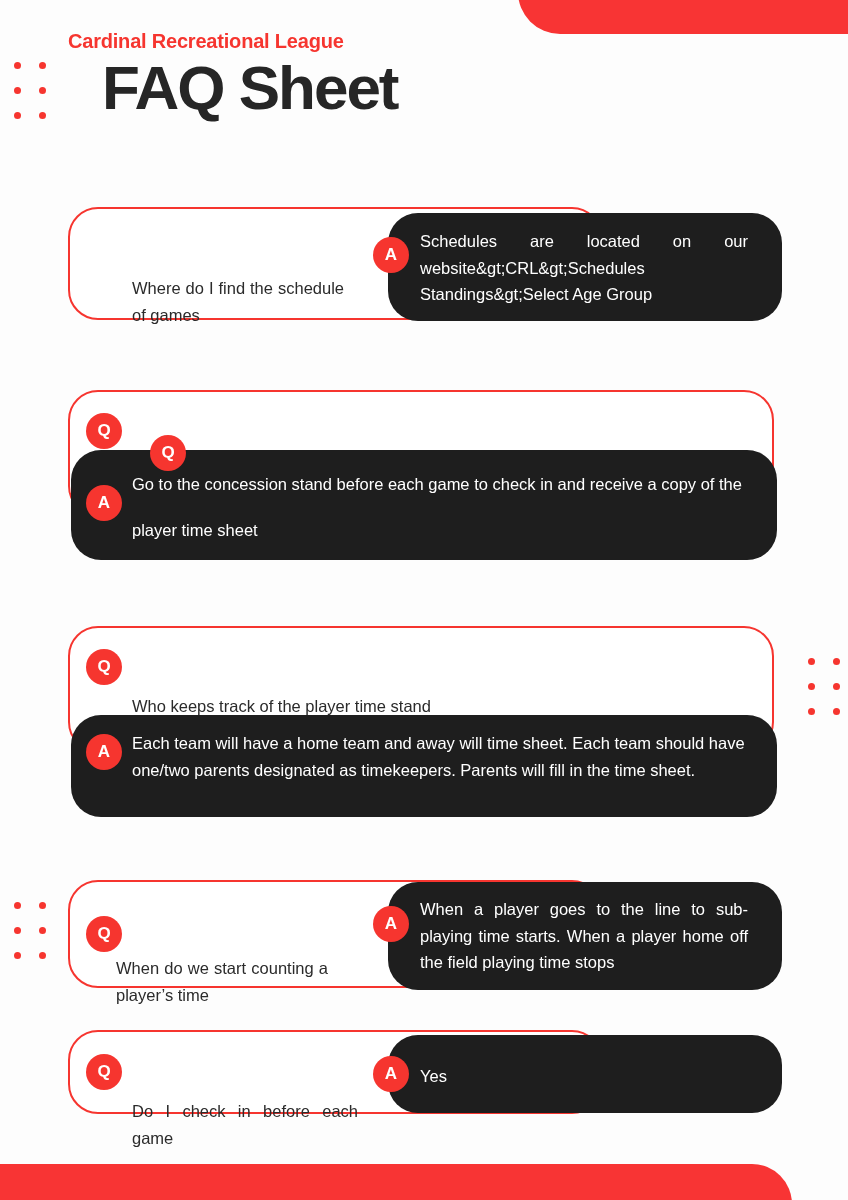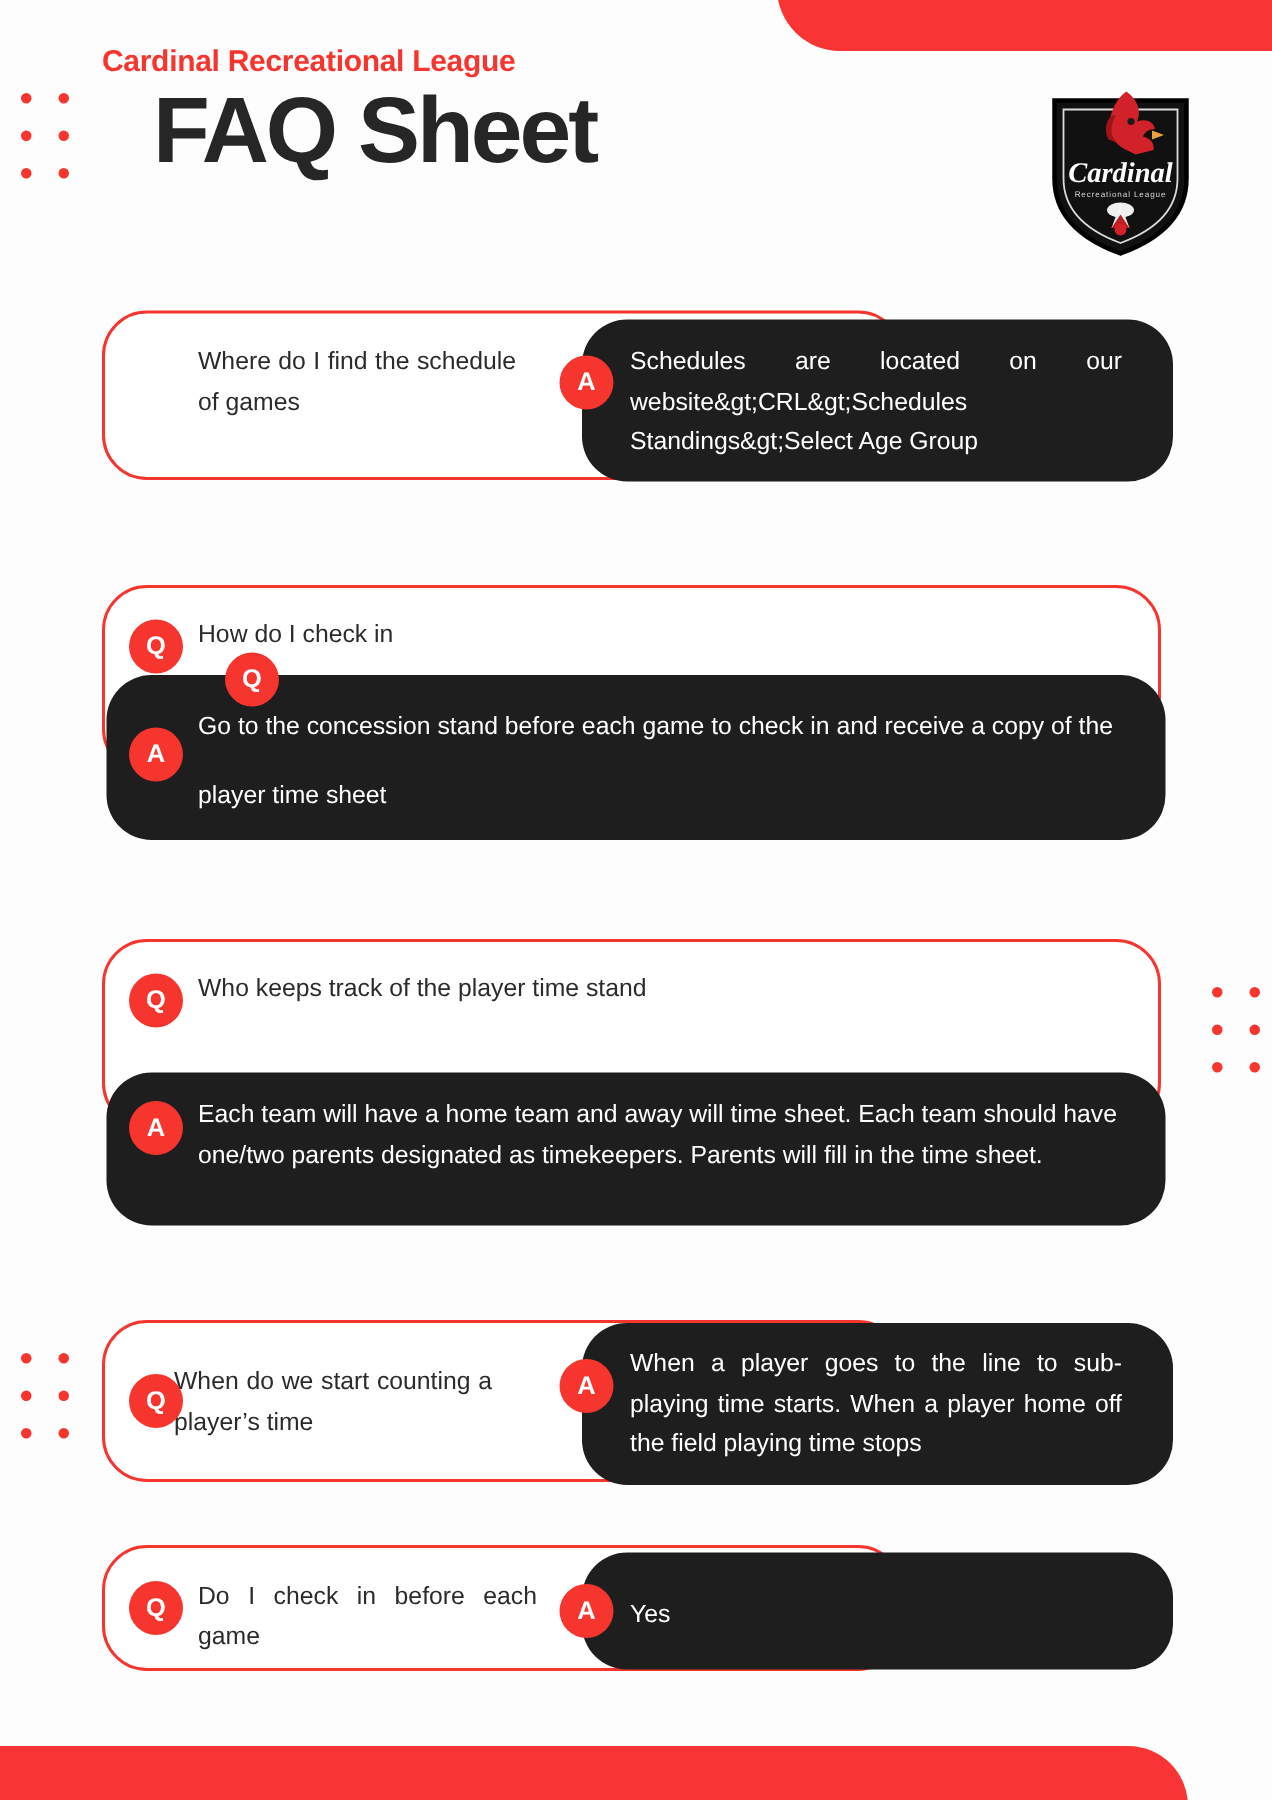--- a/index.html
+++ b/index.html
@@ -127,20 +127,21 @@
     display: flex;
     align-items: center;
     justify-content: center;
     z-index: 5;
   }
   .q-text {
     position: absolute;
     color: #2b2b2b;
     font-size: 16.5px;
     line-height: 1.62;
+    margin-top: 47px;
   }
   .a-text {
     position: absolute;
     color: #ffffff;
     font-size: 16.5px;
     line-height: 1.62;
     z-index: 4;
   }
   .justify { text-align: justify; text-align-last: left; }
 </style>
@@ -174,40 +175,20 @@
       <i></i>
       <i></i>
       <i></i>
       <i></i>
   </div>
 
   <div class="header">
     <div class="eyebrow">Cardinal Recreational League</div>
     <div class="page-title">FAQ Sheet</div>
 
-    <div class="logo">
-      <svg width="100" height="116" viewBox="0 0 100 116">
-        <path d="M6 10 L94 10 L94 62 C94 90 72 104 50 112 C28 104 6 90 6 62 Z" fill="#111111" stroke="#000000" stroke-width="3"></path>
-        <path d="M12 16 L88 16 L88 62 C88 86 69 98 50 105 C31 98 12 86 12 62 Z" fill="none" stroke="#ffffff" stroke-width="1.2" opacity="0.85"></path>
-
-        <path d="M54 4 C62 10 64 18 61 24 C67 22 72 24 73 29 C69 29 66 31 65 34
-                 C70 35 73 39 72 43 L60 46 L52 42 C45 38 41 30 43 22 C45 14 49 7 54 4 Z" fill="#d12229"></path>
-        <path d="M47 20 C43 26 43 33 47 38 L42 36 C39 30 40 24 44 20 Z" fill="#9e1419"></path>
-        <circle cx="57" cy="24" r="2.4" fill="#1a1a1a"></circle>
-        <path d="M71 30 L79 33 L71 36 Z" fill="#e8a33d"></path>
-
-        <text x="50" y="64" text-anchor="middle" fill="#ffffff" font-family="'Liberation Serif', serif" font-style="italic" font-size="19" font-weight="bold">Cardinal</text>
-        <text x="50" y="74" text-anchor="middle" fill="#d9d9d9" font-family="'Liberation Sans', sans-serif" font-size="5.4" letter-spacing="0.6">Recreational League</text>
-
-        <ellipse cx="50" cy="83" rx="9" ry="5" fill="#efefef"></ellipse>
-        <path d="M44 95 L50 79 L56 95 Z" fill="#f2f2f2"></path>
-        <path d="M44 95 L50 86 L56 95 Z" fill="#c01f24"></path>
-        <circle cx="50" cy="96" r="4" fill="#d12229"></circle>
-      </svg>
-    </div>
   </div>
 
   <div class="card" style="left:68px; top:207px; width:714px; height:115px;">
     <div class="q-shell" style="width:534px; height:113px;"></div>
     <div class="badge" style="left:82px; top:228px;">Q</div>
     <div class="q-text justify" style="left:64px; top:21px; width:212px;">Where do I find the schedule of games</div>
 
     <div class="a-panel" style="left:320px; top:6px; width:394px; height:108px;"></div>
     <div class="badge" style="left:305px; top:30px;">A</div>
     <div class="a-text justify" style="left:352px; top:21px; width:328px;">Schedules are located on our website&amp;gt;CRL&amp;gt;Schedules Standings&amp;gt;Select Age Group</div>

